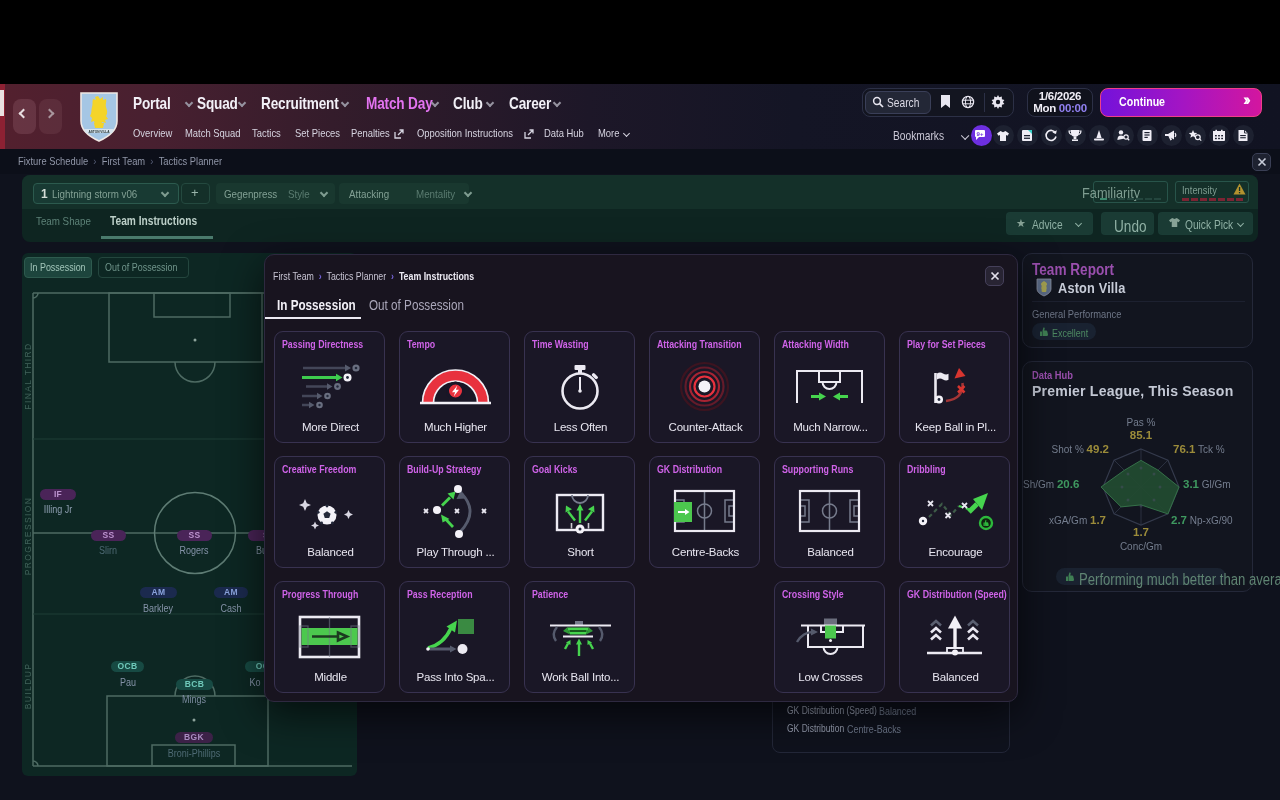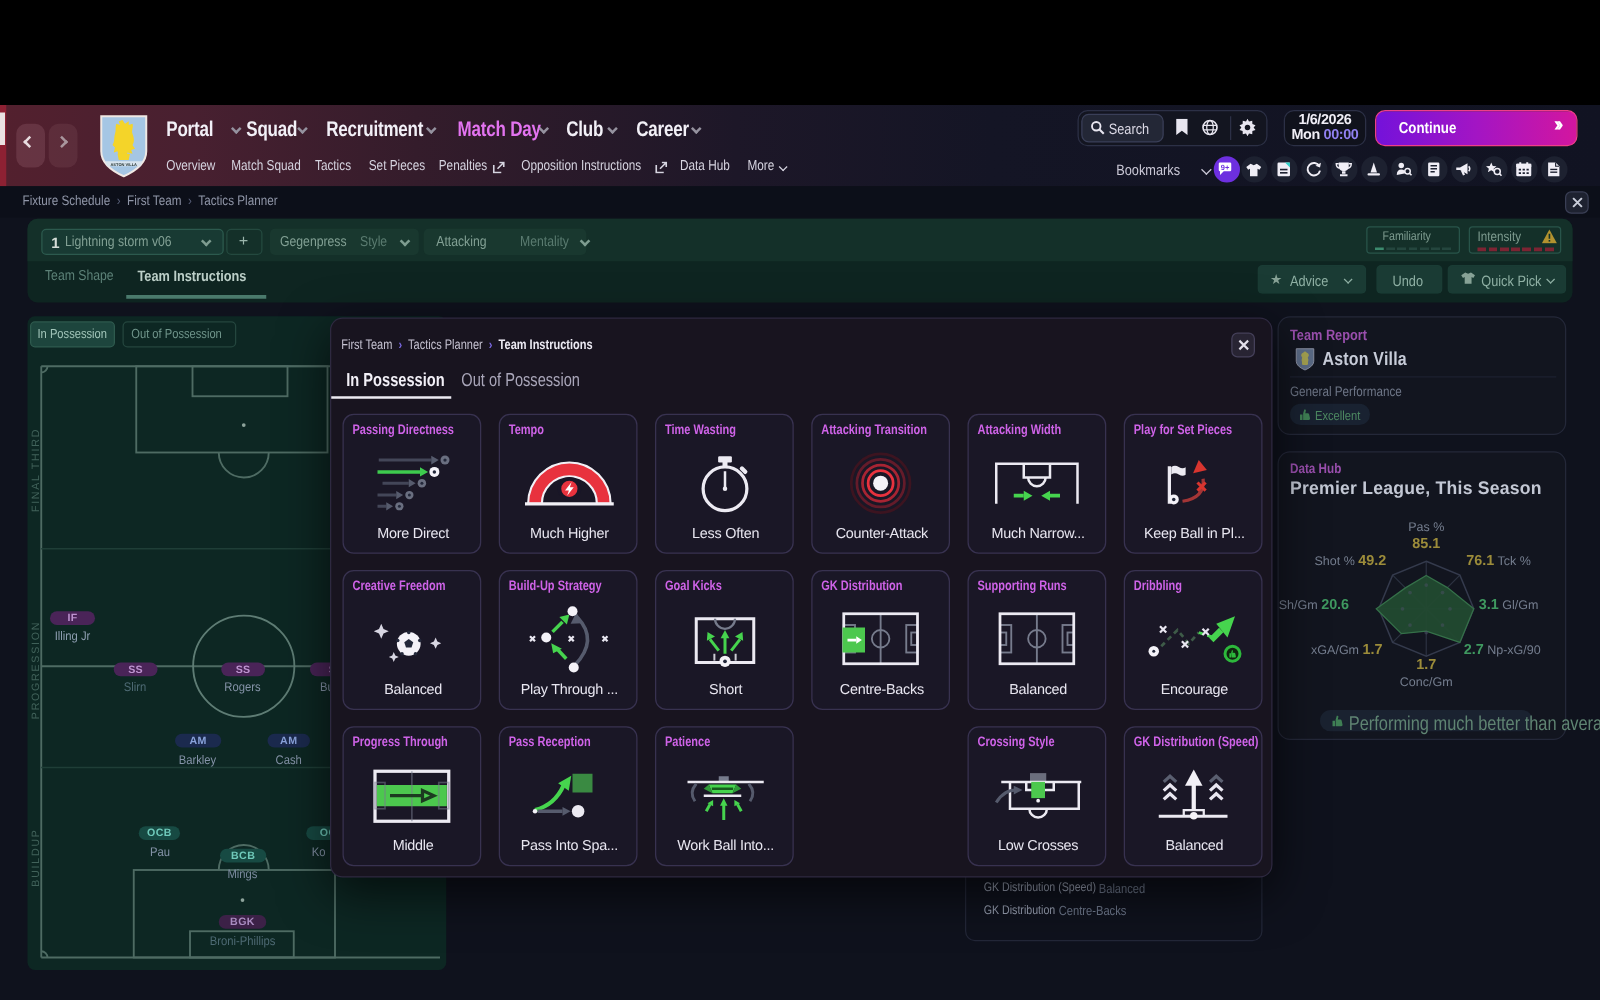--- a/index.html
+++ b/index.html
@@ -219,42 +219,42 @@
     <div class="abs" style="left:202px;top:13px;font-size:11.5px;color:#82a094;"><span class="sx85">Gegenpress</span></div>
     <div class="abs" style="left:266px;top:13px;font-size:11.5px;color:#5a7b70;"><span class="sx85">Style</span></div>
     <div class="abs tchev" style="left:299px;top:15px;"></div>
 
     <div class="abs" style="left:317.4px;top:8px;width:130px;height:21px;border-radius:4px;background:#19382f;"></div>
     <div class="abs" style="left:327px;top:13px;font-size:11.5px;color:#82a094;"><span class="sx85">Attacking</span></div>
     <div class="abs" style="left:394px;top:13px;font-size:11.5px;color:#5a7b70;"><span class="sx85">Mentality</span></div>
     <div class="abs tchev" style="left:443px;top:15px;"></div>
 
     <div class="abs" style="left:1071px;top:6px;width:75px;height:22px;border:1px solid #28544a;border-radius:3px;"></div>
-    <div class="abs" style="left:1084px;top:9px;font-size:10px;color:#7e9c90;"><span class="sx85">Familiarity</span></div>
+    <div class="abs" style="left:1060px;top:9px;font-size:15px;color:#7e9c90;"><span class="sx85">Familiarity</span></div>
     <div class="abs" style="left:1078px;top:23px;width:7px;height:2px;background:#3c8a6e;"></div>
     <div class="abs" style="left:1087px;top:23px;width:52px;height:2px;background:repeating-linear-gradient(90deg,#24463e 0 7px,transparent 7px 9px);"></div>
     <div class="abs" style="left:1153px;top:6px;width:74px;height:22px;border:1px solid #28544a;border-radius:3px;"></div>
     <div class="abs" style="left:1160px;top:9px;font-size:11px;color:#7e9c90;"><span class="sx85">Intensity</span></div>
     <svg class="abs" style="left:1211px;top:8px;" width="13" height="12" viewBox="0 0 13 12">
         <path d="M6.5 0.5 L12.5 11.5 H0.5 Z" fill="#b3922f"></path>
         <rect x="5.9" y="4" width="1.3" height="4" fill="#143029"></rect>
         <rect x="5.9" y="9" width="1.3" height="1.3" fill="#143029"></rect>
       </svg>
     <div class="abs" style="left:1160px;top:23px;width:62px;height:2.5px;background:repeating-linear-gradient(90deg,#7c2433 0 7px,transparent 7px 9px);"></div>
 
     <div class="abs" style="left:13.6px;top:40px;font-size:11.5px;color:#5d8278;"><span class="sx85">Team Shape</span></div>
     <div class="abs" style="left:88px;top:39px;font-size:12px;font-weight:bold;color:#bccfc8;"><span class="sx85">Team Instructions</span></div>
     <div class="abs" style="left:79px;top:61px;width:112px;height:2.5px;background:#4a7a6c;"></div>
 
     <div class="abs tbtn" style="left:984px;top:37px;width:87px;"></div>
     <div class="abs" style="left:994px;top:42px;font-size:11px;color:#87a296;">★</div>
     <div class="abs" style="left:1010px;top:43px;font-size:12px;color:#8fb0a4;"><span class="sx85">Advice</span></div>
     <div class="abs tchev2" style="left:1054px;top:46px;"></div>
     <div class="abs tbtn" style="left:1079px;top:37px;width:53px;"></div>
-    <div class="abs" style="left:1092px;top:43px;font-size:12px;color:#8fb0a4;"><span class="sx85">Undo</span></div>
+    <div class="abs" style="left:1092px;top:43px;font-size:16px;color:#8fb0a4;"><span class="sx85">Undo</span></div>
     <div class="abs tbtn" style="left:1136px;top:37px;width:95px;"></div>
     <svg class="abs" style="left:1146px;top:42px;" width="13" height="11" viewBox="0 0 14 12">
         <path d="M4.5 1 L7 2.2 L9.5 1 L13 3.5 L11.5 5.8 L10 5 V11 H4 V5 L2.5 5.8 L1 3.5 Z" fill="#87a296"></path>
       </svg>
     <div class="abs" style="left:1163px;top:43px;font-size:12px;color:#8fb0a4;"><span class="sx85">Quick Pick</span></div>
     <div class="abs tchev2" style="left:1216px;top:46px;"></div>
   </div>
 
   <div class="abs" id="pitch" style="left:22px;top:207px;width:335px;height:523px;background:#0d2723;border-radius:6px;overflow:hidden;">
     <svg class="abs" style="left:0;top:0;" width="335" height="523" viewBox="0 0 335 523">
@@ -301,21 +301,21 @@
     <div class="pname" style="left:76px;top:424px;width:60px;color:#8593a8;">Pau</div>
     <div class="pill" style="left:223px;top:408px;width:35px;background:#174a43;color:#6fc9ba;">OC</div>
     <div class="pname" style="left:213px;top:424px;width:40px;color:#8593a8;">Ko</div>
     <div class="pill" style="left:154px;top:426px;width:37px;background:#174a43;color:#6fc9ba;">BCB</div>
     <div class="pname" style="left:142px;top:441px;width:60px;color:#7b8a9e;">Mings</div>
     <div class="pill" style="left:153px;top:479px;width:38px;background:#3c2147;color:#a98cc0;">BGK</div>
     <div class="pname" style="left:132px;top:495px;width:80px;color:#4e6a74;">Broni-Phillips</div>
   </div>
 
   <div class="abs" id="teamreport" style="left:1022px;top:207px;width:231px;height:95px;background:#12151f;border:1px solid #242839;border-radius:10px;">
-    <div class="abs" style="left:9px;top:7px;font-size:12px;font-weight:bold;color:#9a4fae;"><span class="sx85">Team Report</span></div>
+    <div class="abs" style="left:9px;top:7px;font-size:16px;font-weight:bold;color:#9a4fae;"><span class="sx85">Team Report</span></div>
     <svg class="abs" style="left:13px;top:24px;" width="16" height="19" viewBox="0 0 16 19">
         <path d="M1 1 H15 V11 Q15 15 8 18 Q1 15 1 11 Z" fill="#5a6a85" stroke="#8a8fa0" stroke-width="0.8"></path>
         <path d="M8 3 C6.5 4.5 5.5 4.2 5 5.8 C4.6 7.4 6.3 7.4 5.5 9 C4.8 10.6 6 11.5 5.6 12.7 C5.3 13.9 7 14.3 8 13.9 C9 14.3 10.7 13.9 10.4 12.7 C10 11.5 11.2 10.6 10.5 9 C9.7 7.4 11.4 7.4 11 5.8 C10.5 4.2 9.5 4.5 8 3 Z" fill="#a3a050"></path>
       </svg>
     <div class="abs" style="left:35px;top:25px;font-size:15px;font-weight:bold;color:#c7ccd8;letter-spacing:0.2px;"><span class="sx85">Aston Villa</span></div>
     <div class="abs" style="left:9px;top:46.5px;width:213px;height:1px;background:#1d2130;"></div>
     <div class="abs" style="left:9px;top:54px;font-size:11px;color:#6e7687;"><span class="sx85">General Performance</span></div>
     <div class="abs" style="left:9px;top:69px;width:64px;height:17px;border-radius:9px;background:#192231;"></div>
     <svg class="abs" style="left:16px;top:73px;" width="10" height="10" viewBox="0 0 10 10">
         <path d="M1 4.5 H3 V9 H1 Z M3.5 9 H8 Q9.3 9 9 7.6 L8.3 4.4 Q8.1 3.6 7.2 3.6 H5.2 L5.7 1.6 Q5.9 0.6 5 0.6 L4.4 0.6 L3.5 3.8 Z" fill="#3f7f54"></path>

